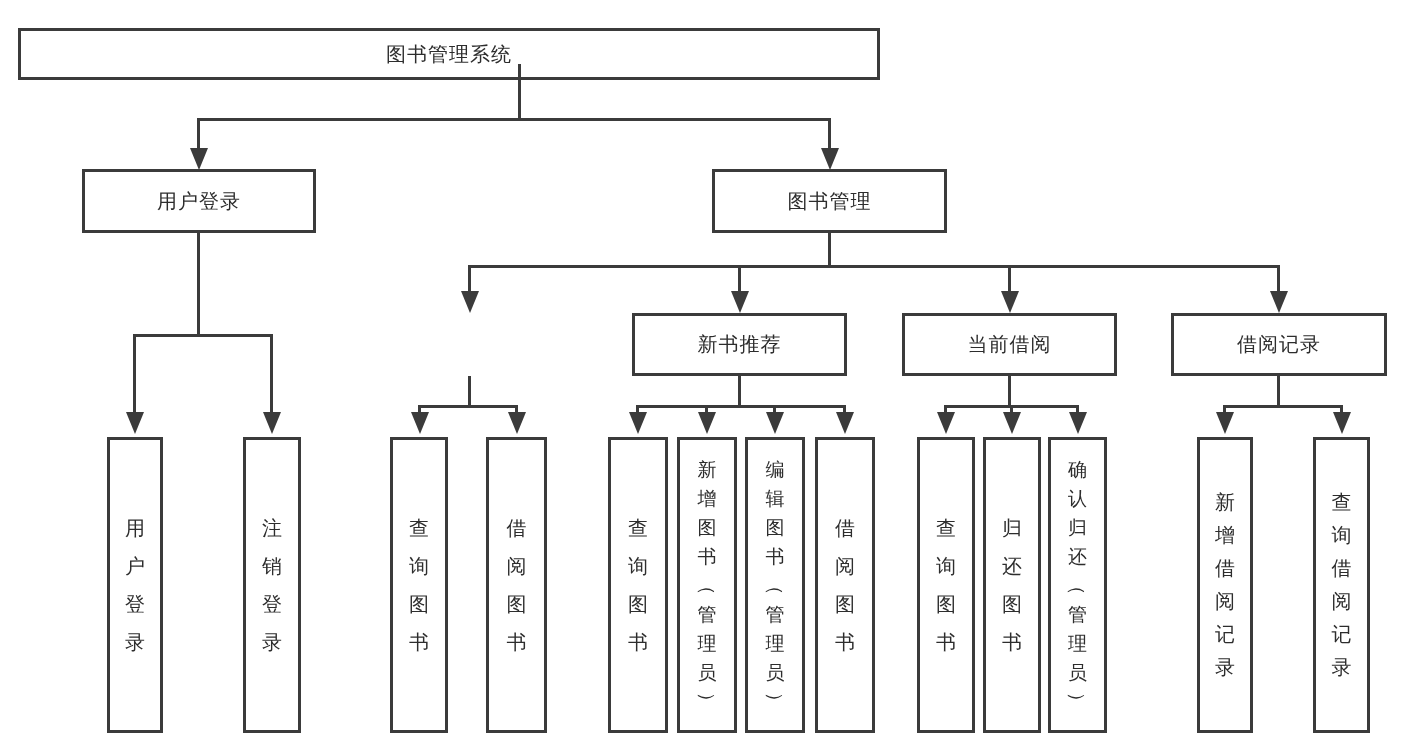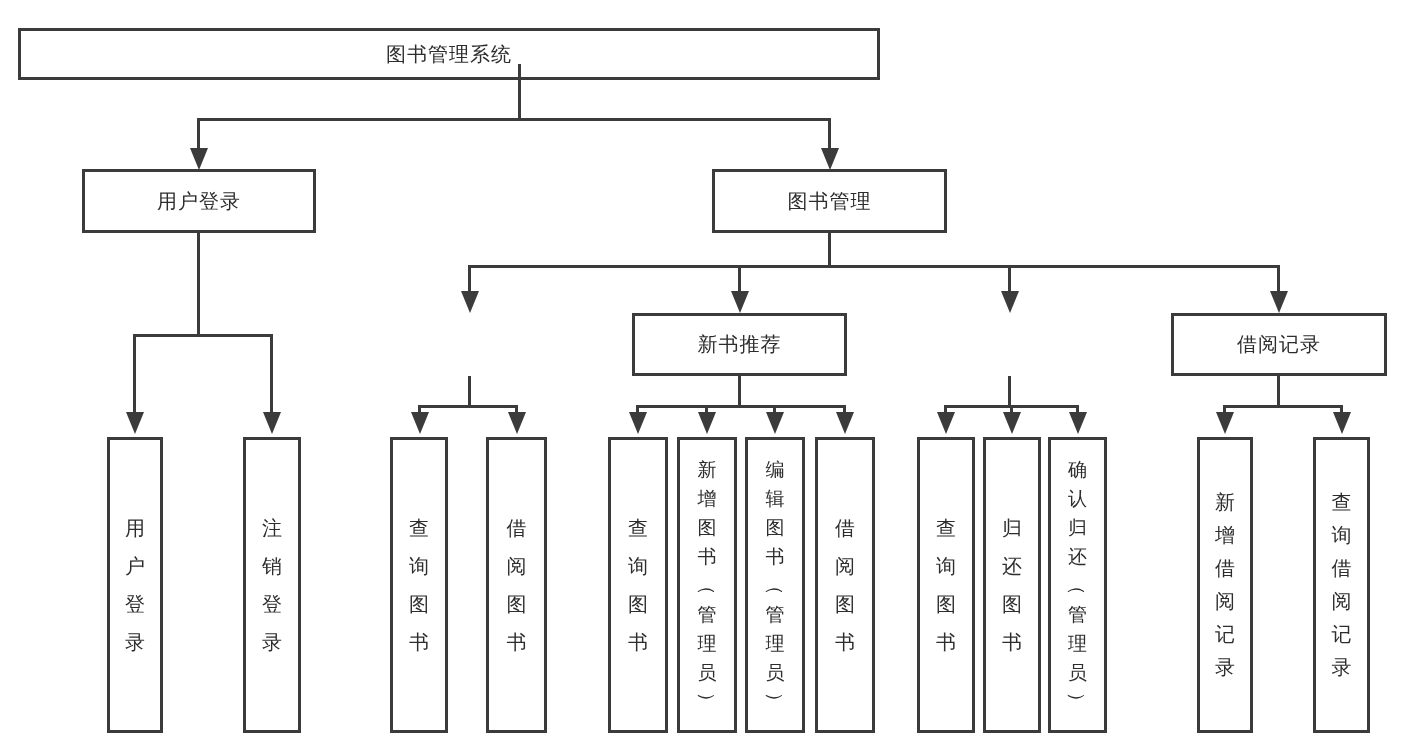--- a/index.html
+++ b/index.html
@@ -106,20 +106,23 @@
   <div class="line v" style="left:738px; top:265px; height:28px;"></div>
   <div class="tri" style="left:731px; top:291px;"></div>
   <div class="line v" style="left:1008px; top:265px; height:28px;"></div>
   <div class="tri" style="left:1001px; top:291px;"></div>
   <div class="line v" style="left:1277px; top:265px; height:28px;"></div>
   <div class="tri" style="left:1270px; top:291px;"></div>
 
   <div class="box hbox" style="left:632px; top:313px; width:215px; height:63px;">
     <span class="lbl">新书推荐</span>
   </div>
+  <div class="box hbox" style="left:902px; top:313px; width:215px; height:63px;">
+    <span class="lbl">当前借阅</span>
+  </div>
   <div class="box hbox" style="left:1171px; top:313px; width:216px; height:63px;">
     <span class="lbl">借阅记录</span>
   </div>
 
   <div class="line v" style="left:468px; top:376px; height:31px;"></div>
   <div class="line h" style="left:418px; top:405px; width:100px;"></div>
   <div class="line v" style="left:418px; top:405px; height:9px;"></div>
   <div class="tri" style="left:411px; top:412px;"></div>
   <div class="line v" style="left:515px; top:405px; height:9px;"></div>
   <div class="tri" style="left:508px; top:412px;"></div>

